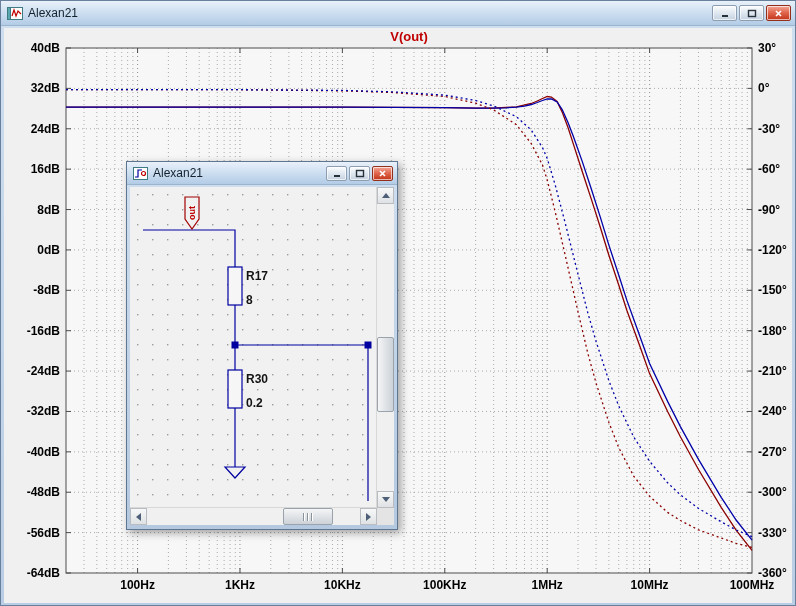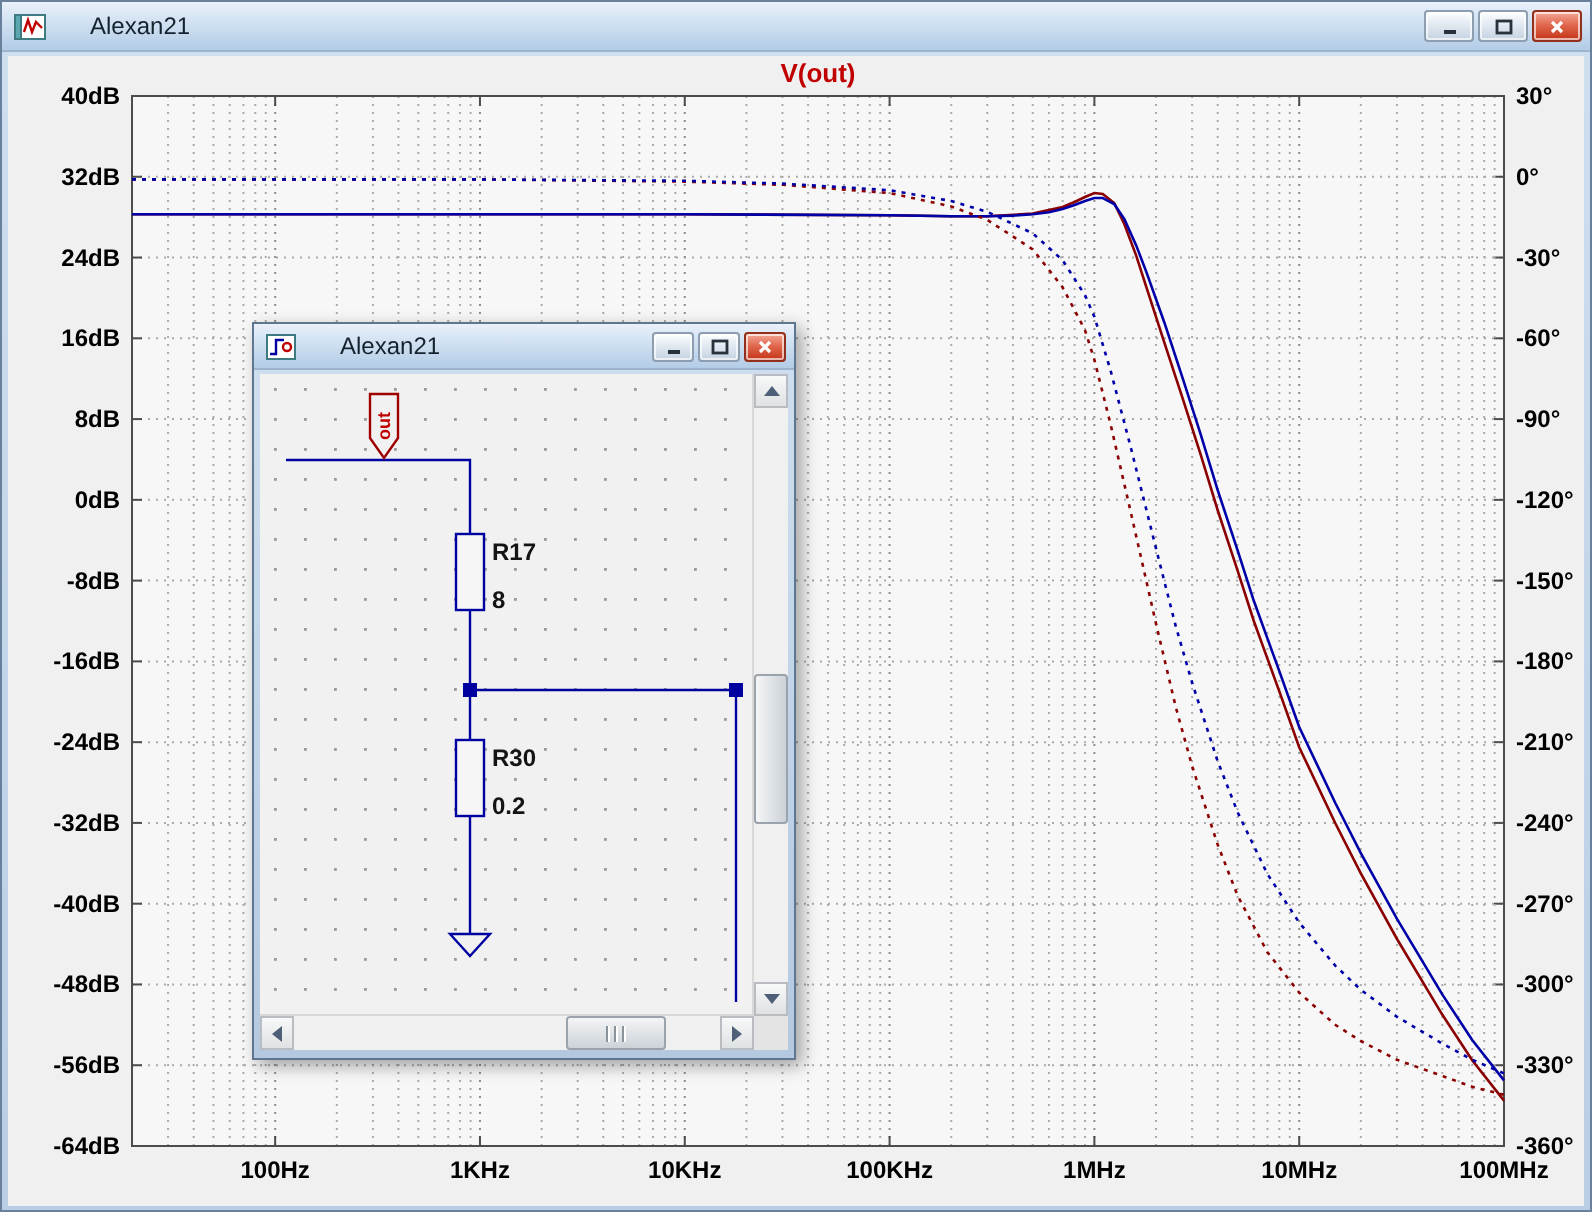--- a/index.html
+++ b/index.html
@@ -1,21 +1,21 @@
 <!DOCTYPE html>
 <html><head>
 <meta charset="utf-8">
 <style>
   html,body{margin:0;padding:0;background:#fff;}
   body{width:796px;height:606px;overflow:hidden;font-family:"Liberation Sans",sans-serif;}
 
   
   .window{box-sizing:border-box;position:relative;width:796px;height:606px;
     border:1px solid #69809c;background:linear-gradient(#cfdff0,#b9cde4);}
-  .titlebar{display:flex;align-items:center;height:24px;padding:0 4px 0 6px;gap:22px;
+  .titlebar{display:flex;align-items:center;height:24px;padding:0 4px 0 6px;gap:5px;
     background:linear-gradient(#e9f1fa,#cfe0f1 45%,#b3cce6);border-bottom:1px solid #9db4cf;}
   .titlebar .title{font-size:12px;color:#13222e;white-space:nowrap;}
   .winbtns{display:flex;gap:2px;margin-left:auto;}
   .wbtn{box-sizing:border-box;width:25px;height:16px;border:1px solid #8d9eb1;border-radius:2px;
     background:linear-gradient(#fdfefe,#e2e9f1 45%,#c4d2e1);display:flex;align-items:center;justify-content:center;
     box-shadow:inset 0 0 0 1px rgba(255,255,255,.65);}
   .wbtn.close{background:linear-gradient(#f4a898,#e1694f 45%,#c23317);border-color:#93301c;}
   .wbtn svg{display:block;}
 
   .client{position:absolute;left:3px;top:27px;width:788px;height:575px;background:#f0f0f0;overflow:hidden;}

